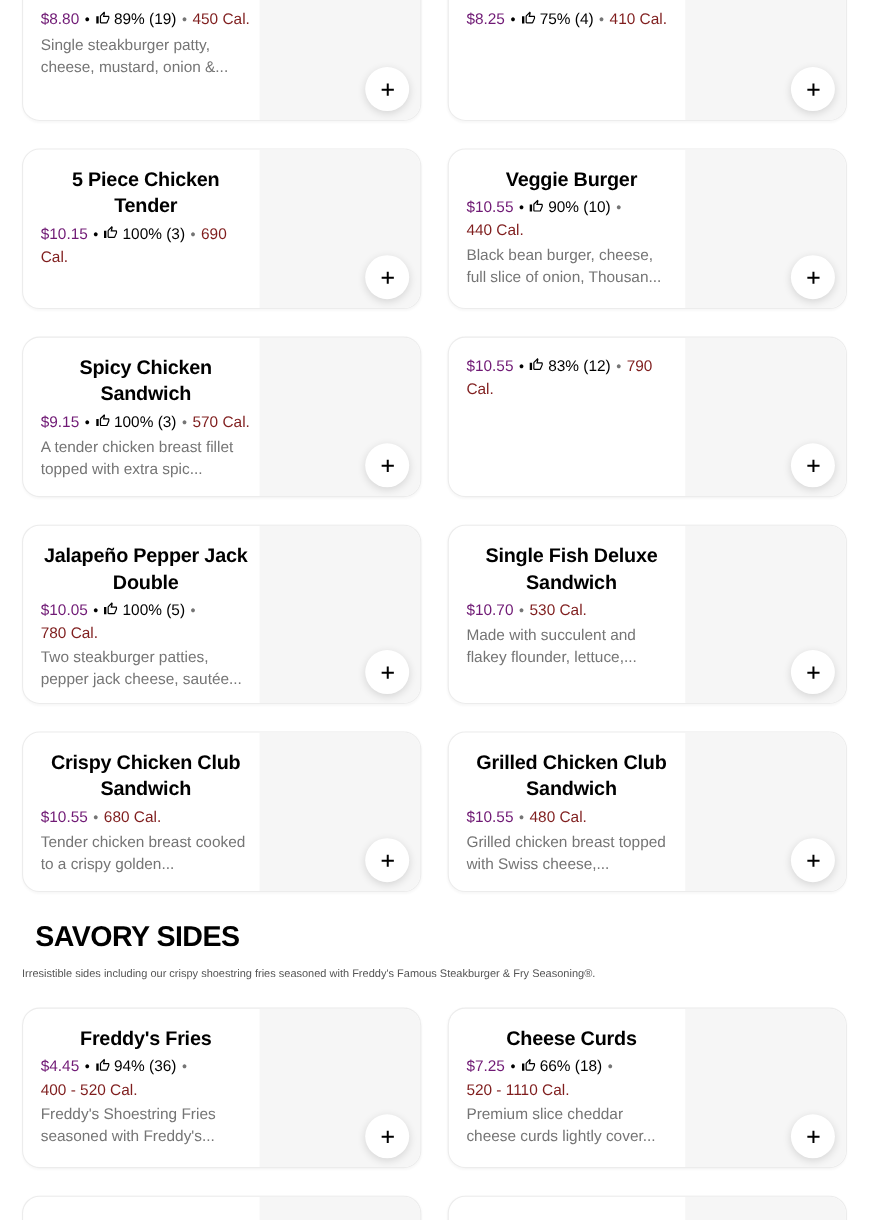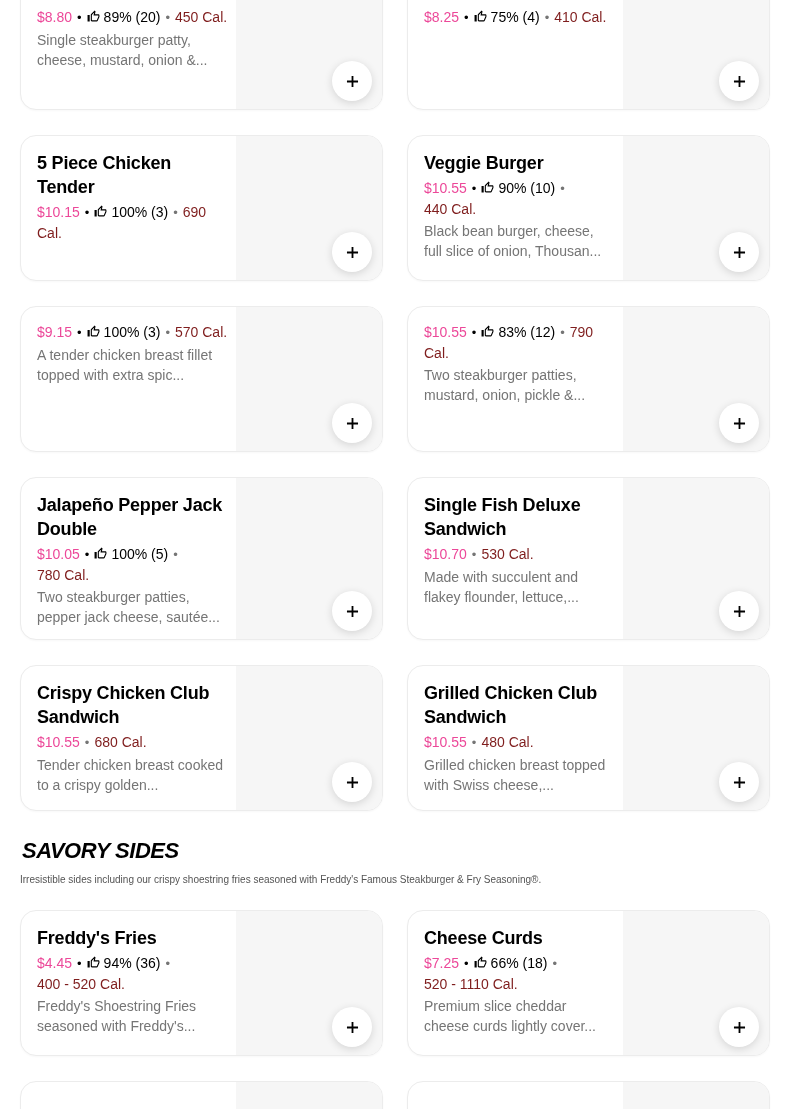--- a/index.html
+++ b/index.html
@@ -36,26 +36,27 @@
     flex: 0 0 146px; width: 146px;
     background: #f6f6f6;
     position: relative;
   }
 
   .title {
     margin: 0 0 3px;
     font-size: 18px; line-height: 24px;
     font-weight: 700; letter-spacing: -0.2px;
     color: #000;
+    text-align: center;
   }
 
   .cut-title { height: 24px; position: relative; margin-bottom: 3px; }
 
   .meta { font-size: 14px; line-height: 20px; color: #000; }
-  .meta .price { color: #ec4899; }
+  .meta .price { color: #701a75; }
   .meta .dot { display: inline-block; margin: 0 5px; font-size: 13px; }
   .meta .d1 { color: #000; }
   .meta .d2 { color: #757575; }
   .meta .thumb { display: inline-block; width: 13px; height: 13px; margin-right: 4px; vertical-align: -1px; color: #000; }
   .meta .thumb svg { width: 13px; height: 13px; display: block; }
   .meta .cal { color: #7f1d1d; }
   .meta.wrap .cal { display: block; }
 
   .desc {
     margin: 2px 0 0;
@@ -69,43 +70,43 @@
     width: 40px; height: 40px; border-radius: 50%;
     background: #fff; border: none;
     box-shadow: 0 2px 8px rgba(0,0,0,0.14);
     display: flex; align-items: center; justify-content: center;
     cursor: pointer; padding: 0;
   }
   .add-btn svg { display: block; }
 
   .section-header { margin: 26px 0 0; }
   .section-title {
-    margin: 2px;
-    font-size: 22px; line-height: 28px;
+    margin: 12px;
+    font-size: 26px; line-height: 28px;
     font-weight: 700; letter-spacing: -0.5px;
-    color: #000; text-transform: uppercase; font-style: italic;
+    color: #000; text-transform: uppercase;
   }
   .section-subtitle {
     margin: 6px 0 0;
     font-size: 10px; line-height: 18px;
     color: #545454;
   }
 </style>
 </head>
 <body>
 
 <div class="page">
 
   <div class="menu-grid grid-top">
       <article class="card">
         <div class="card-body">
           <div class="cut-title"></div>
           <div class="meta"><span class="price">$8.80</span><span class="dot d1">•</span><span class="thumb"><svg viewBox="0 0 24 24" fill="currentColor">
                 <path d="M9 21h9c.83 0 1.54-.5 1.84-1.22l3.02-7.05c.09-.23.14-.47.14-.73v-2c0-1.1-.9-2-2-2h-6.31l.95-4.57.03-.32c0-.41-.17-.79-.44-1.06L14.17 1 7.58 7.59C7.22 7.95 7 8.45 7 9v10c0 1.1.9 2 2 2zm0-12l4.34-4.34L12 10h9v2l-3 7H9V9zM1 9h4v12H1V9z"></path>
-              </svg></span><span class="rating">89% (20)</span><span class="dot d2">•</span><span class="cal">450 Cal.</span></div>
+              </svg></span><span class="rating">89% (19)</span><span class="dot d2">•</span><span class="cal">450 Cal.</span></div>
           <p class="desc">Single steakburger patty, cheese, mustard, onion &amp;...</p>
         </div>
         <div class="card-img">
           <button class="add-btn">
             <svg viewBox="0 0 24 24" width="19" height="19">
               <path d="M12 5v14M5 12h14" stroke="#000" stroke-width="2.3"></path>
             </svg>
           </button>
         </div>
       </article>
@@ -150,39 +151,39 @@
         <div class="card-img">
           <button class="add-btn">
             <svg viewBox="0 0 24 24" width="19" height="19">
               <path d="M12 5v14M5 12h14" stroke="#000" stroke-width="2.3"></path>
             </svg>
           </button>
         </div>
       </article>
       <article class="card">
         <div class="card-body">
+          <h3 class="title">Spicy Chicken Sandwich</h3>
           <div class="meta"><span class="price">$9.15</span><span class="dot d1">•</span><span class="thumb"><svg viewBox="0 0 24 24" fill="currentColor">
                 <path d="M9 21h9c.83 0 1.54-.5 1.84-1.22l3.02-7.05c.09-.23.14-.47.14-.73v-2c0-1.1-.9-2-2-2h-6.31l.95-4.57.03-.32c0-.41-.17-.79-.44-1.06L14.17 1 7.58 7.59C7.22 7.95 7 8.45 7 9v10c0 1.1.9 2 2 2zm0-12l4.34-4.34L12 10h9v2l-3 7H9V9zM1 9h4v12H1V9z"></path>
               </svg></span><span class="rating">100% (3)</span><span class="dot d2">•</span><span class="cal">570 Cal.</span></div>
           <p class="desc">A tender chicken breast fillet topped with extra spic...</p>
         </div>
         <div class="card-img">
           <button class="add-btn">
             <svg viewBox="0 0 24 24" width="19" height="19">
               <path d="M12 5v14M5 12h14" stroke="#000" stroke-width="2.3"></path>
             </svg>
           </button>
         </div>
       </article>
       <article class="card">
         <div class="card-body">
           <div class="meta"><span class="price">$10.55</span><span class="dot d1">•</span><span class="thumb"><svg viewBox="0 0 24 24" fill="currentColor">
                 <path d="M9 21h9c.83 0 1.54-.5 1.84-1.22l3.02-7.05c.09-.23.14-.47.14-.73v-2c0-1.1-.9-2-2-2h-6.31l.95-4.57.03-.32c0-.41-.17-.79-.44-1.06L14.17 1 7.58 7.59C7.22 7.95 7 8.45 7 9v10c0 1.1.9 2 2 2zm0-12l4.34-4.34L12 10h9v2l-3 7H9V9zM1 9h4v12H1V9z"></path>
               </svg></span><span class="rating">83% (12)</span><span class="dot d2">•</span><span class="cal">790 Cal.</span></div>
-          <p class="desc">Two steakburger patties, mustard, onion, pickle &amp;...</p>
         </div>
         <div class="card-img">
           <button class="add-btn">
             <svg viewBox="0 0 24 24" width="19" height="19">
               <path d="M12 5v14M5 12h14" stroke="#000" stroke-width="2.3"></path>
             </svg>
           </button>
         </div>
       </article>
       <article class="card">

